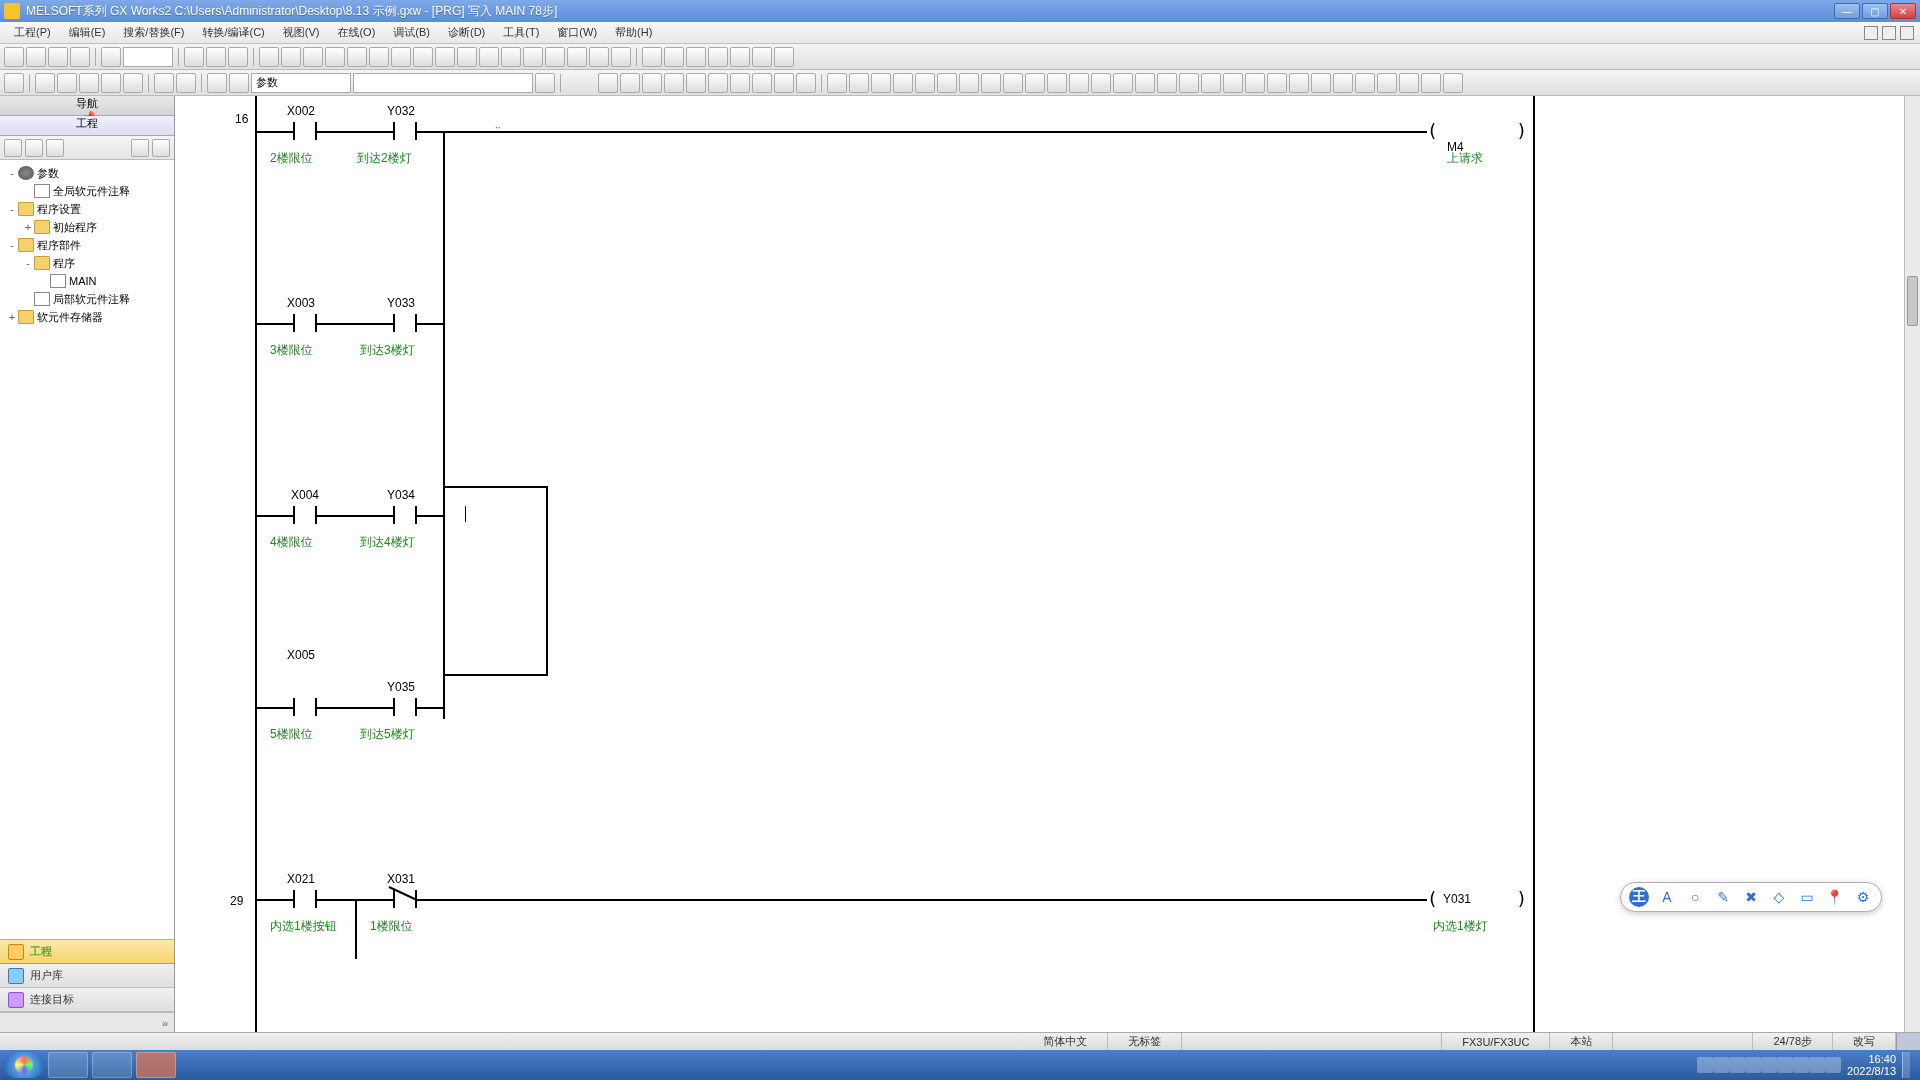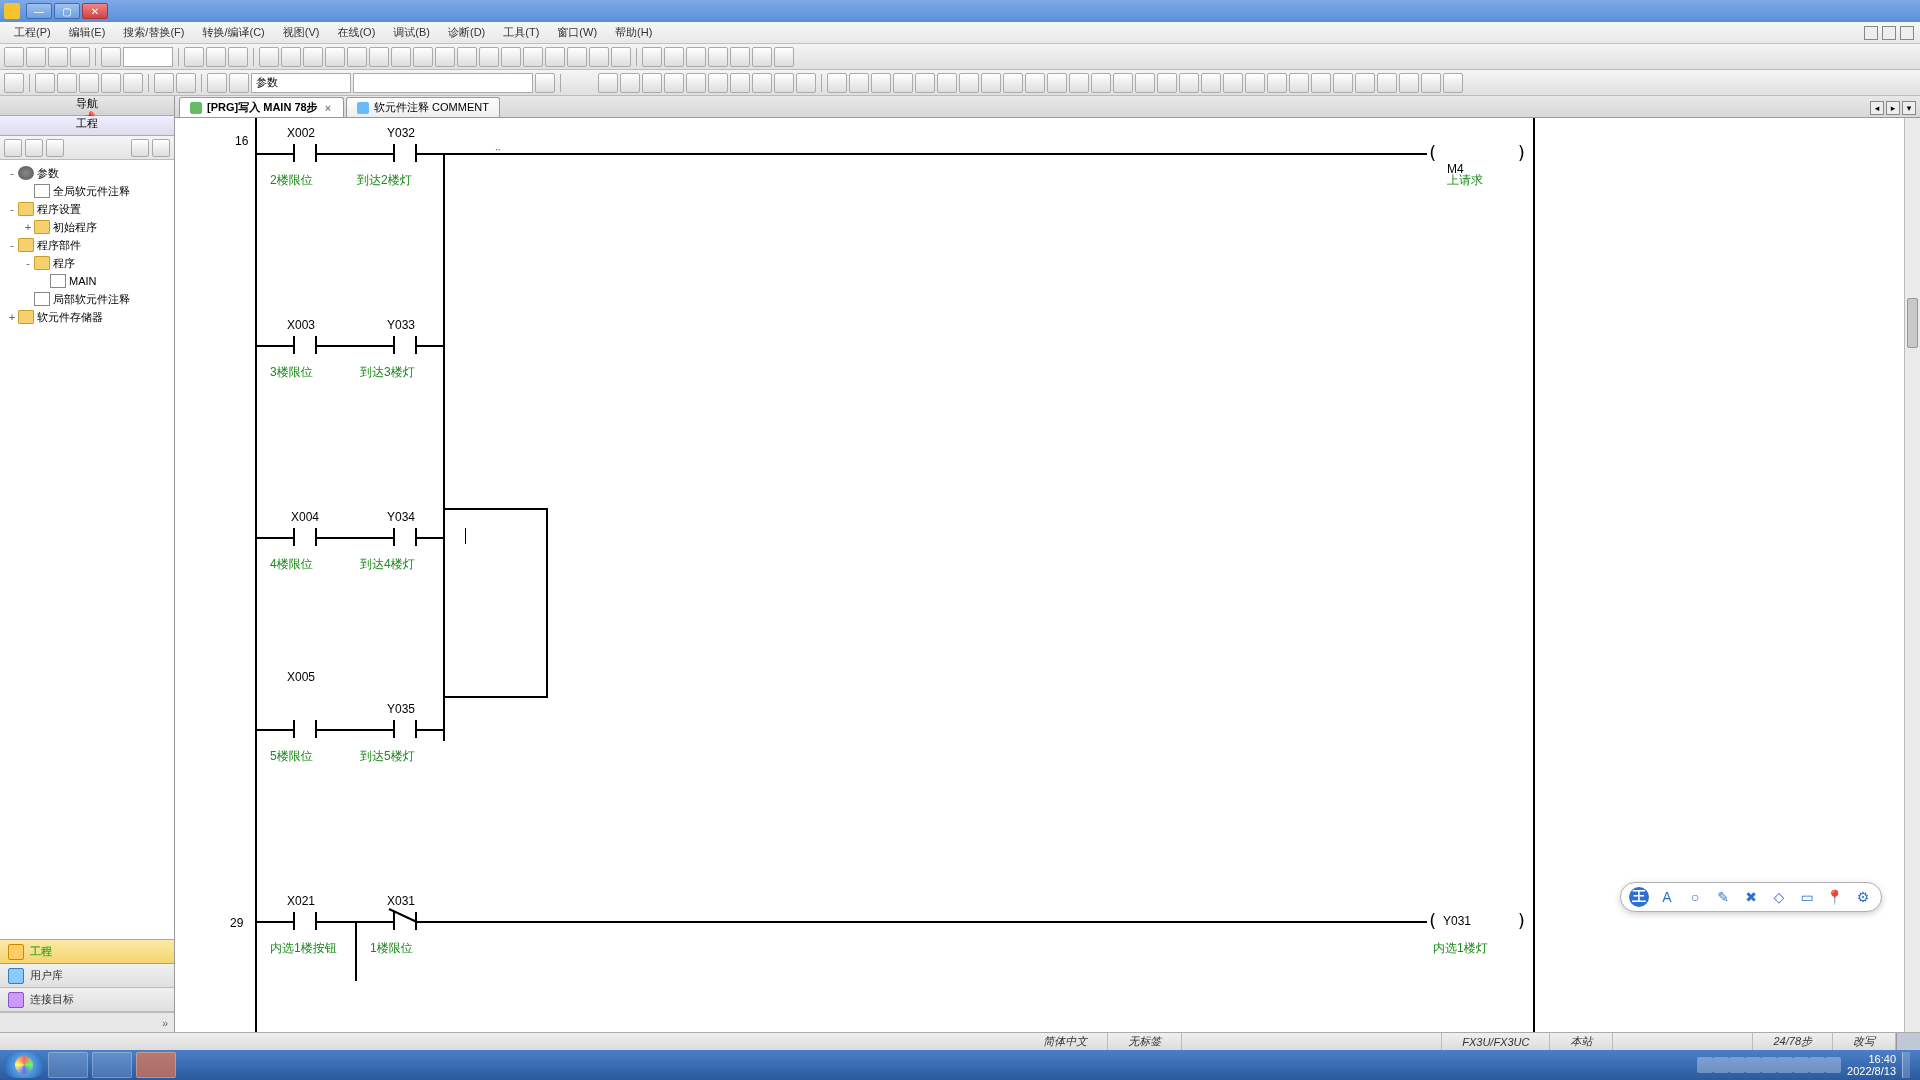--- a/index.html
+++ b/index.html
@@ -86,39 +86,40 @@
 .comment { position: absolute; font-size: 12px; color: #1a8a1a; white-space: nowrap; }
 .cursor-caret { position: absolute; width: 1px; height: 16px; background: #000; }
 .small-caret { position: absolute; font-size: 10px; color: #555; }
 
 
 .palette { position: absolute; right: 38px; bottom: 120px; height: 30px; background: #fff; border: 1px solid #b0b0b0; border-radius: 15px; box-shadow: 0 2px 6px rgba(0,0,0,.2); display: flex; align-items: center; padding: 0 8px; gap: 8px; }
 .palette .pbtn { width: 20px; height: 20px; display: flex; align-items: center; justify-content: center; color: #2d6fd2; cursor: pointer; font-size: 14px; }
 .palette .pbtn.round { background: #2d6fd2; color: #fff; border-radius: 50%; font-weight: bold; }
 
 
-.statusbar { height: 18px; background: linear-gradient(#f0f0f0,#dcdcdc); border-top: 1px solid #aaa; display: flex; align-items: flex-start; font-size: 11px; color: #333; font-style: italic; }
+.statusbar { height: 18px; background: linear-gradient(#f0f0f0,#dcdcdc); border-top: 1px solid #aaa; display: flex; align-items: flex-start; font-size: 11px; color: #333; }
 .statusbar .cell { padding: 0 20px; border-right: 1px solid #bbb; height: 100%; display: flex; align-items: center; }
 .statusbar .spacer { flex: 1; }
 .statusbar .end { width: 24px; height: 100%; background: #c0c8d8; border-left: 1px solid #999; }
 
 
 .taskbar { height: 30px; background: linear-gradient(#4a7fc8,#2a5a9e); display: flex; align-items: center; padding: 0 4px; gap: 4px; }
 .startbtn { width: 40px; height: 26px; background: radial-gradient(circle,#7fc1ff,#1a5fb0); border-radius: 13px; cursor: pointer; display: flex; align-items: center; justify-content: center; }
 .startbtn .orb { width: 18px; height: 18px; background: conic-gradient(#f66,#6f6,#66f,#ff6,#f66); border-radius: 50%; }
 .taskbtn { width: 40px; height: 26px; background: rgba(255,255,255,.15); border: 1px solid rgba(255,255,255,.25); border-radius: 2px; cursor: pointer; display: flex; align-items: center; justify-content: center; }
 .tray { margin-left: auto; display: flex; align-items: center; color: #fff; padding-right: 6px; }
 .tray .ti { width: 16px; height: 16px; background: rgba(255,255,255,.3); border-radius: 2px; }
 .tray .clock { text-align: right; line-height: 1.1; font-size: 10px; padding: 0 6px; }
 </style>
 </head>
 <body>
 
 <div class="titlebar">
   <div class="icon"></div>
+  <div class="title">MELSOFT系列 GX Works2 C:\Users\Administrator\Desktop\8.13 示例.gxw - [PRG] 写入 MAIN 78步]</div>
   <div class="winbtns">
     <div class="winbtn">—</div>
     <div class="winbtn">▢</div>
     <div class="winbtn close">✕</div>
   </div>
 </div>
 
 <div class="menubar">
   <div class="menuitem">工程(P)</div>
   <div class="menuitem">编辑(E)</div>
@@ -320,37 +321,20 @@
           <div class="tic" style="background:#c9f;border-color:#85c"></div>
           <span>连接目标</span>
         </div>
     </div>
     <div class="sidefoot">
         <span>»</span>
       </div>
   </div>
 
   <div class="editor">
-    <div class="tabstrip">
-      <div class="tab active">
-        <div class="tico"></div>
-        <span>[PRG]写入 MAIN 78步</span>
-        <span class="tx">×</span>
-      </div>
-      <div class="tab">
-        <div class="tico" style="background:#6bf"></div>
-        <span>软元件注释 COMMENT</span>
-      </div>
-      <div class="spacer"></div>
-      <div class="tbtns">
-        <div class="nb">◂</div>
-        <div class="nb">▸</div>
-        <div class="nb">▾</div>
-      </div>
-    </div>
 
     <div class="ladder">
       <div class="leftrail"></div>
       <div class="rightrail"></div>
       <div class="scroll">
           <div class="thumb"></div>
         </div>
 
       <div class="stepno" style="left:60px;top:16px">16</div>
 

